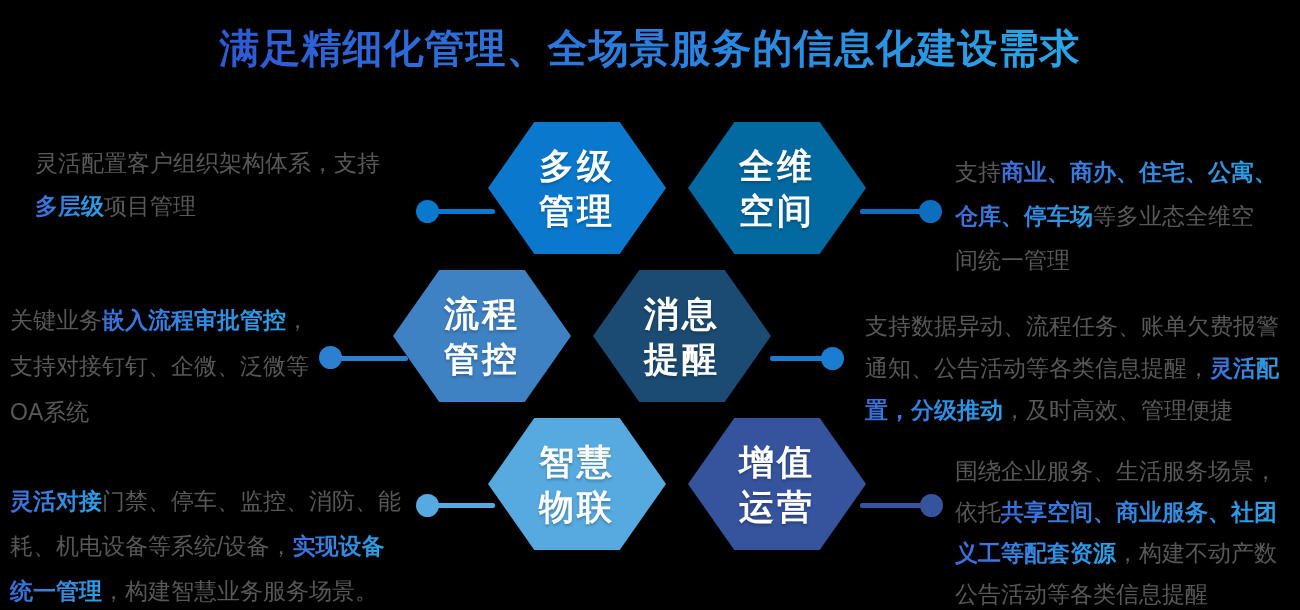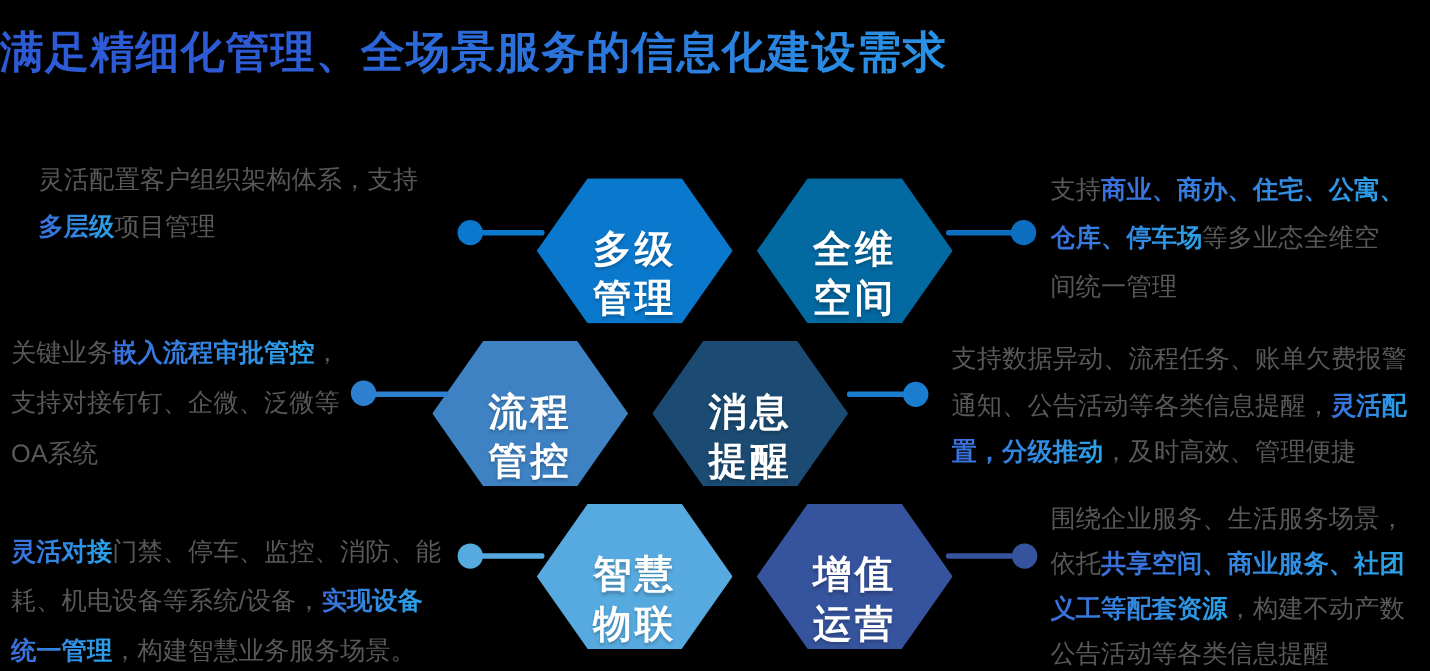--- a/index.html
+++ b/index.html
@@ -7,31 +7,31 @@
     --hl-s:#3b6edb; --hl-e:#2aa2e8;
     --ti-s:#2d5bd5; --ti-e:#28a5e9;
   }
   *{margin:0;padding:0;box-sizing:border-box;}
   html,body{width:1300px;height:610px;overflow:hidden;}
   body{background:var(--bg);font-family:"Liberation Sans","DejaVu Sans",sans-serif;}
   .stage{position:relative;width:1300px;height:610px;}
 
   
   .title{
-    position:absolute;top:22px;left:0;width:1300px;
+    position:absolute;top:22px;left:0;width:1300px;text-align:center;
     font-size:40px;font-weight:900;letter-spacing:1px;line-height:52px;
     background:linear-gradient(90deg,var(--ti-s) 18%,var(--ti-e) 82%);
     -webkit-background-clip:text;background-clip:text;color:transparent;
   }
 
   
   .hex{
     position:absolute;width:178px;height:132px;
     clip-path:polygon(26% 0%,74% 0%,100% 50%,74% 100%,26% 100%,0% 50%);
-    display:flex;align-items:flex-end;justify-content:center;margin-top:40px;
+    display:flex;align-items:center;justify-content:center;
   }
   .hex-label{display:flex;flex-direction:column;align-items:center;
     font-size:35px;font-weight:bold;color:#ffffff;line-height:45px;letter-spacing:3px;
     text-shadow:0 2px 3px rgba(0,0,0,0.25);}
   .hex1{left:488px;top:122px;}
   .hex2{left:688px;top:122px;}
   .hex3{left:393px;top:270px;}
   .hex4{left:593px;top:270px;}
   .hex5{left:488px;top:418px;}
   .hex6{left:688px;top:418px;}

